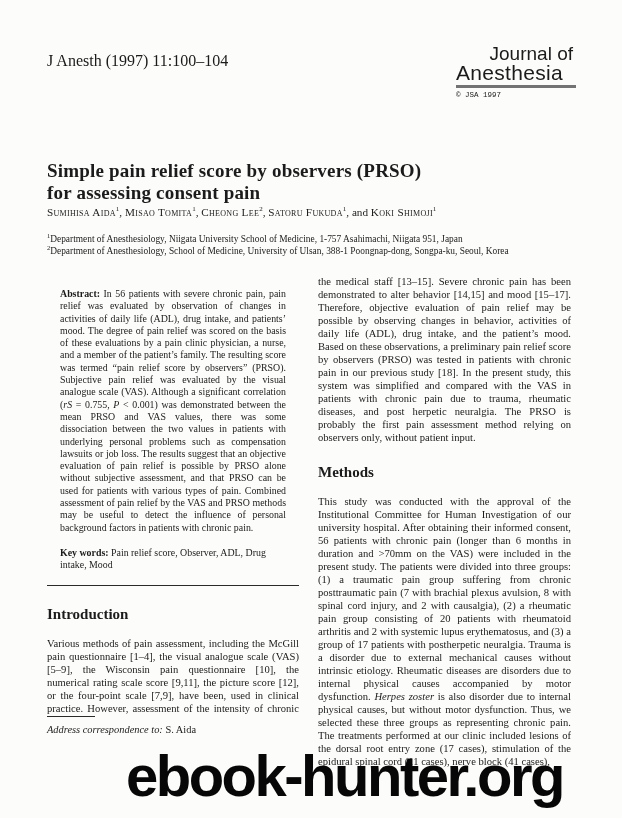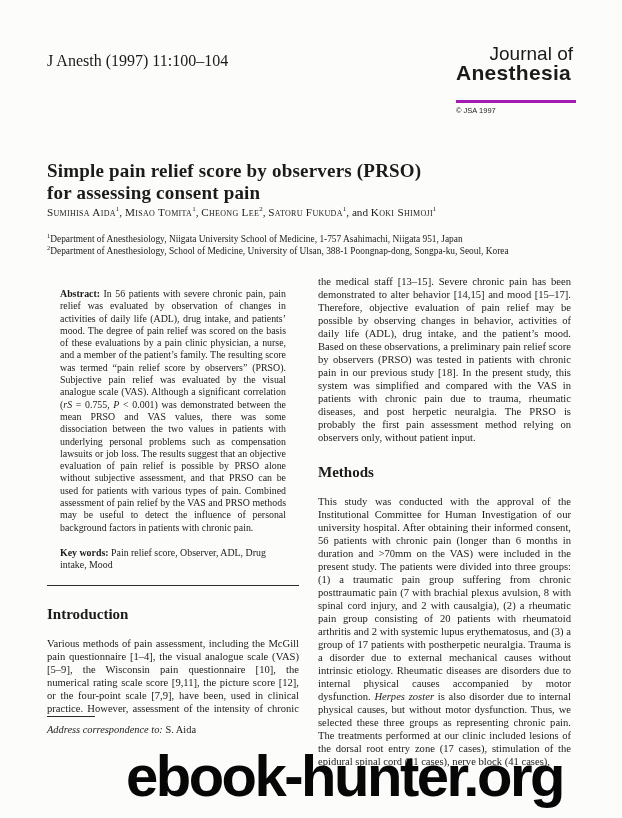--- a/index.html
+++ b/index.html
@@ -5,23 +5,23 @@
   html,body { margin:0; padding:0; background:#e9e9e7; }
   .page {
     position:relative; width:622px; height:818px; margin:0 auto;
     background:#fcfcfa; color:#1b1b1b;
     font-family:"Liberation Serif", serif; overflow:hidden;
   }
   .citation { position:absolute; left:47px; top:52px; font-size:16px; }
 
   .logo { position:absolute; right:46px; top:45px; width:120px; font-family:"Liberation Sans", sans-serif; }
   .logo-line1 { text-align:right; font-size:19px; line-height:17px; padding-right:3px; }
-  .logo-name { font-size:21px; line-height:22px; font-weight:700; letter-spacing:0.3px;
-               border-bottom:3px solid #a21caf; padding-bottom:16px; }
-  .logo-copy { font-size:7.5px; margin-top:3px; font-family:Liberation Sans, sans-serif; }
+  .logo-name { font-size:21px; line-height:22px; font-weight:400; letter-spacing:0.3px;
+               border-bottom:3px solid #737373; padding-bottom:1px; }
+  .logo-copy { font-size:7.5px; margin-top:3px; font-family:Liberation Mono, monospace; }
 
   .title { position:absolute; left:47px; top:147px; font-size:19px; font-weight:700;
            line-height:22.5px; letter-spacing:0.2px; }
 
   .authors { position:absolute; left:47px; top:206px; font-size:11.2px; white-space:nowrap; }
   .sc { font-variant:small-caps; letter-spacing:0.3px; }
   .authors sup { font-size:7px; line-height:0; }
 
   .affils { position:absolute; left:47px; top:234px; font-size:9.4px; line-height:11.5px; }
   .affils sup { font-size:6.5px; line-height:0; }

